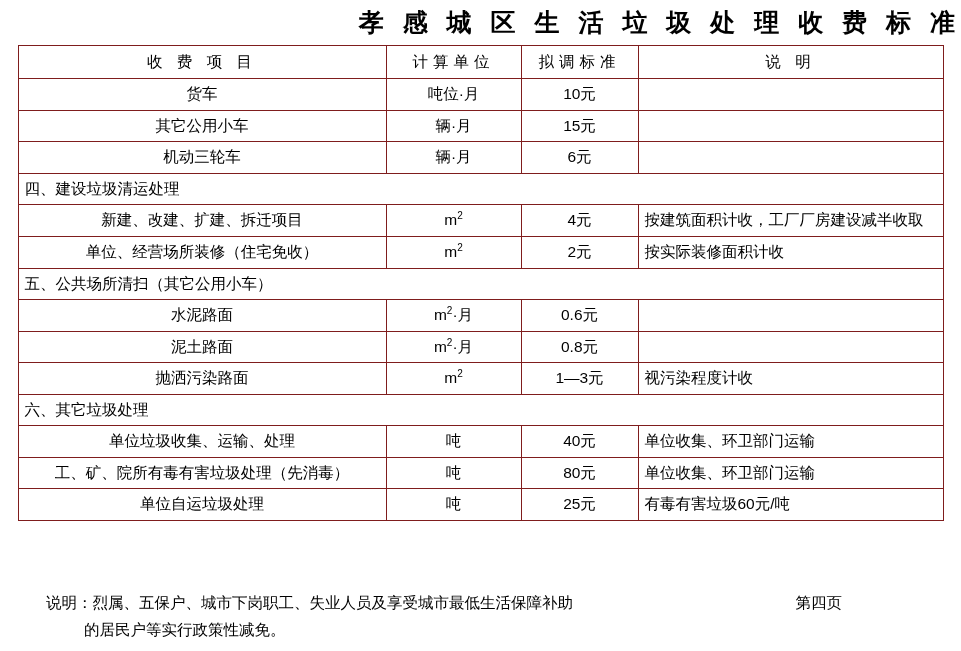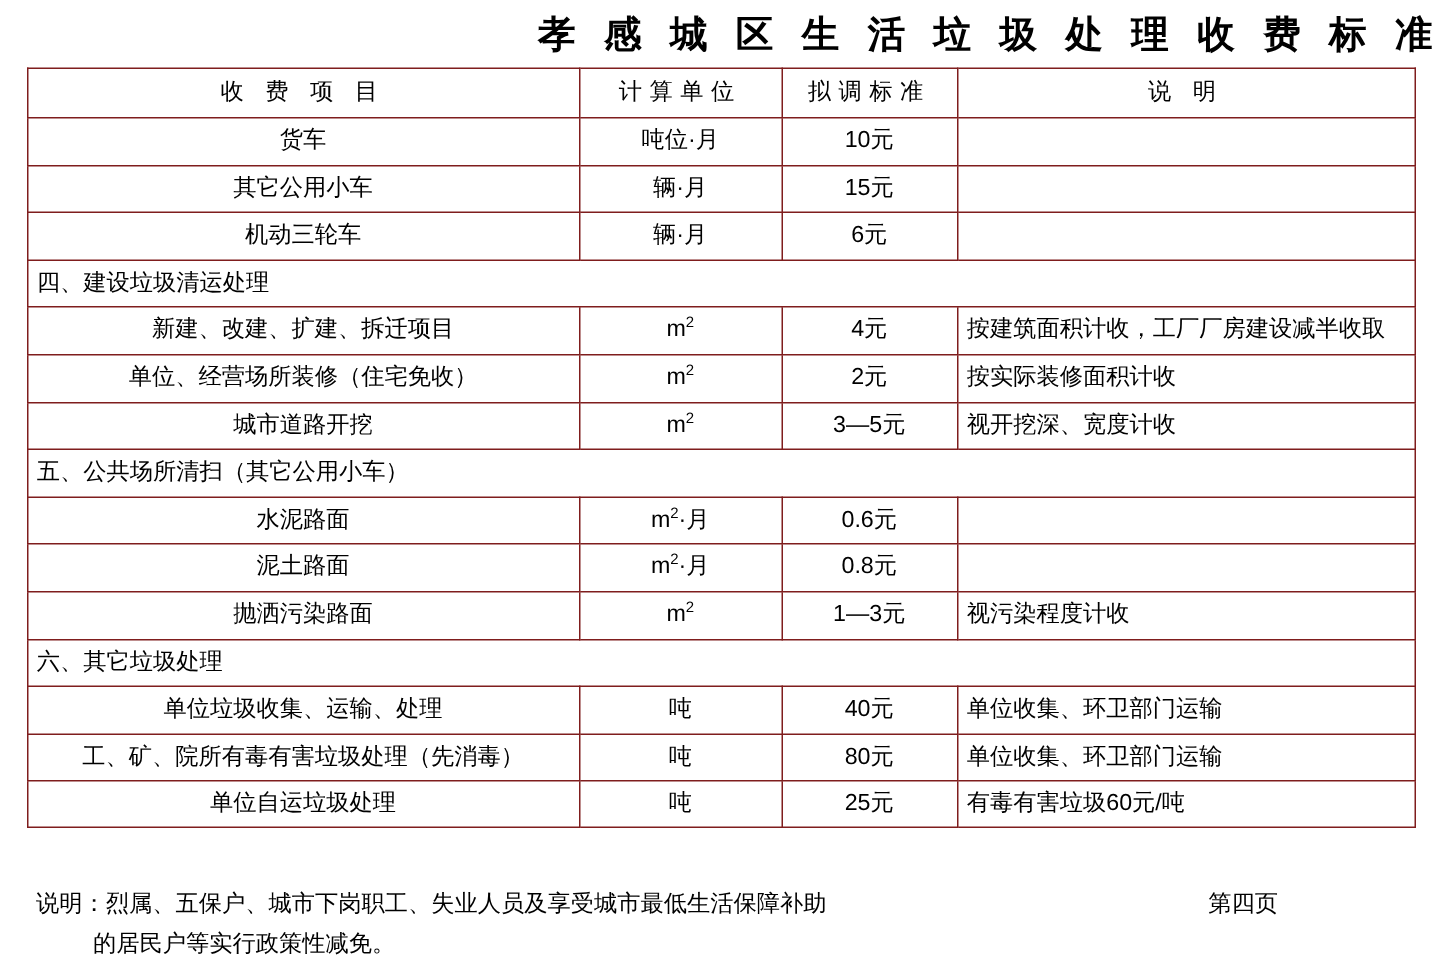--- a/index.html
+++ b/index.html
@@ -59,23 +59,23 @@
   td.c-std  { text-align: center; }
   td.c-note { text-align: left; padding-left: 8px; }
 
   td.section { text-align: left; padding-left: 8px; }
 
   sup.sq { font-size: 10px; vertical-align: super; }
 
   .footer {
     position: absolute;
     left: 0;
-    right: 13px;
+    right: 1px;
     bottom: 8px;
-    padding: 0 24px;
+    padding: 0 46px;
     box-sizing: border-box;
   }
   .footer-row {
     display: flex;
     align-items: flex-start;
     justify-content: space-between;
     font-size: 15.5px;
     line-height: 1.75;
   }
   .footer-note-1 { white-space: nowrap; }
@@ -132,26 +132,20 @@
           <td class="c-std">4元</td>
           <td class="c-note">按建筑面积计收，工厂厂房建设减半收取</td>
         </tr>
         <tr>
           <td class="c-item">单位、经营场所装修（住宅免收）</td>
           <td class="c-unit">m<sup class="sq">2</sup></td>
           <td class="c-std">2元</td>
           <td class="c-note">按实际装修面积计收</td>
         </tr>
         <tr>
-          <td class="c-item">城市道路开挖</td>
-          <td class="c-unit">m<sup class="sq">2</sup></td>
-          <td class="c-std">3—5元</td>
-          <td class="c-note">视开挖深、宽度计收</td>
-        </tr>
-        <tr>
           <td class="section" colspan="4">五、公共场所清扫（其它公用小车）</td>
         </tr>
         <tr>
           <td class="c-item">水泥路面</td>
           <td class="c-unit">m<sup class="sq">2</sup>·月</td>
           <td class="c-std">0.6元</td>
           <td class="c-note"></td>
         </tr>
         <tr>
           <td class="c-item">泥土路面</td>

